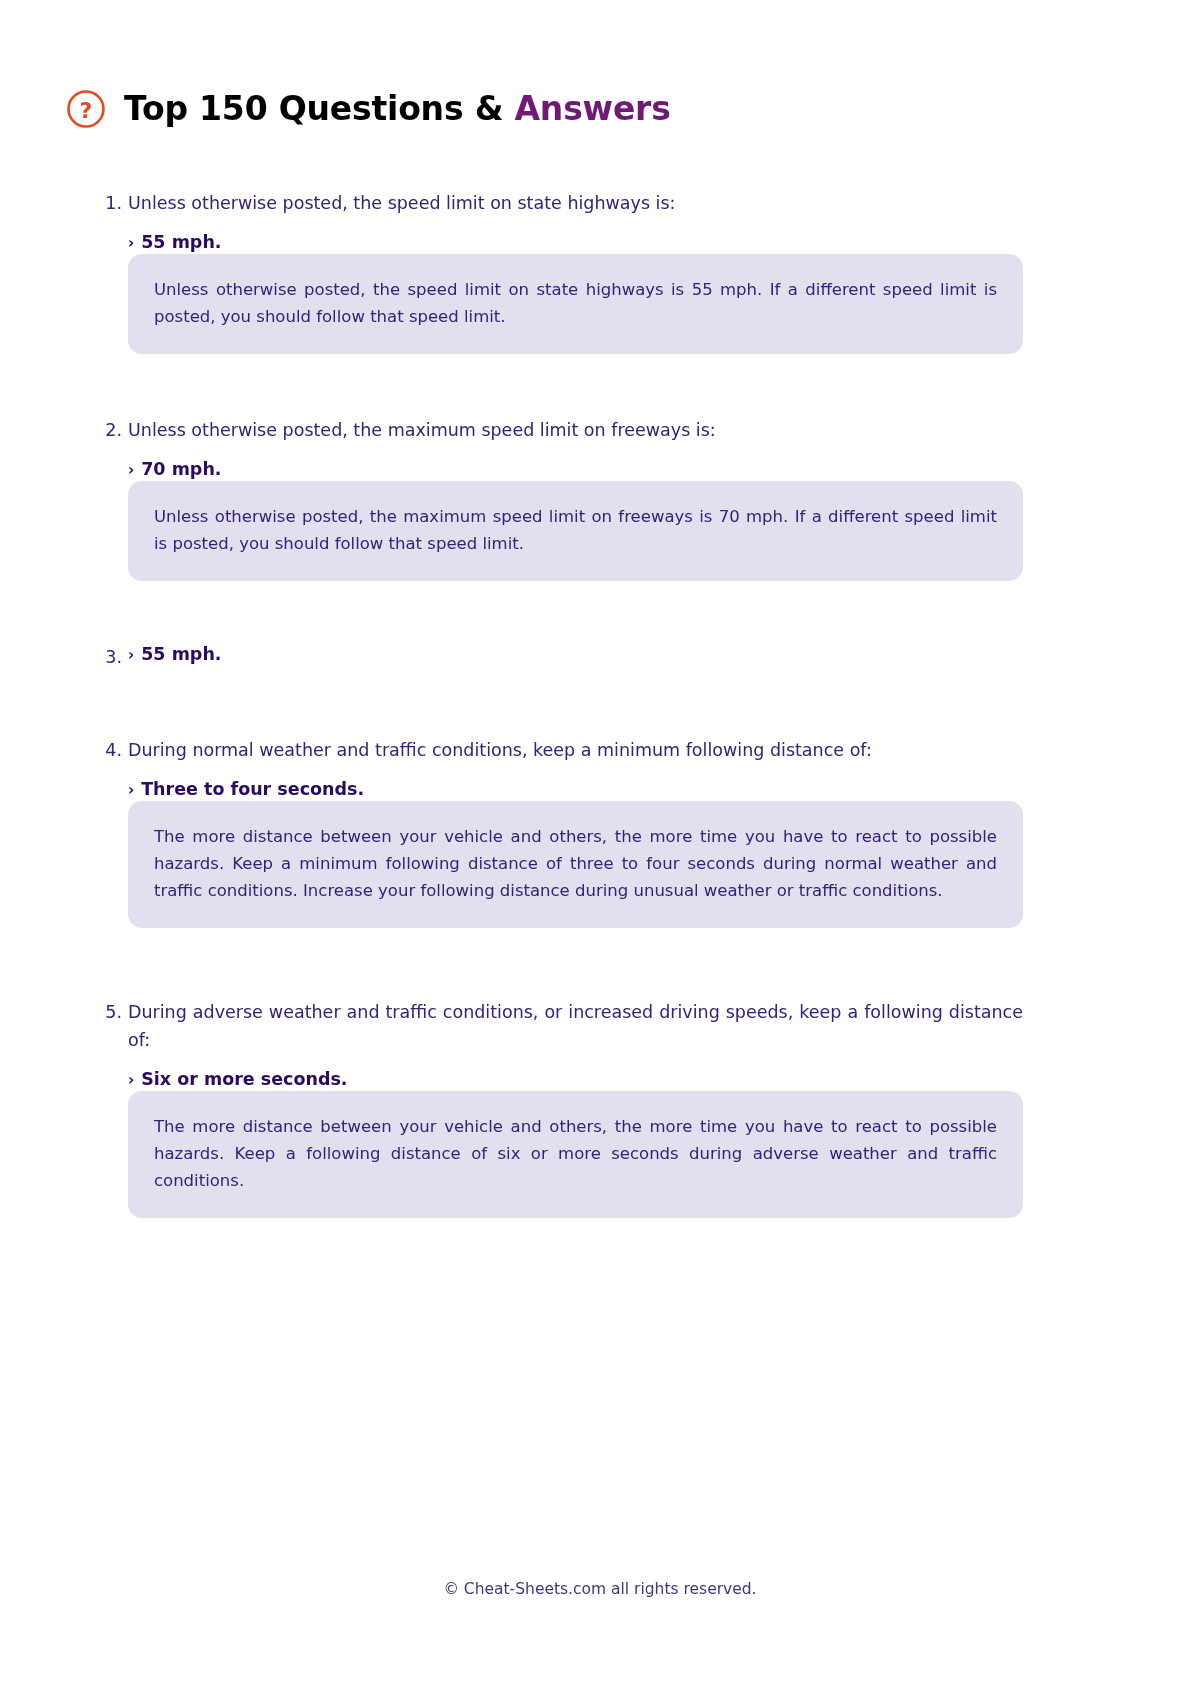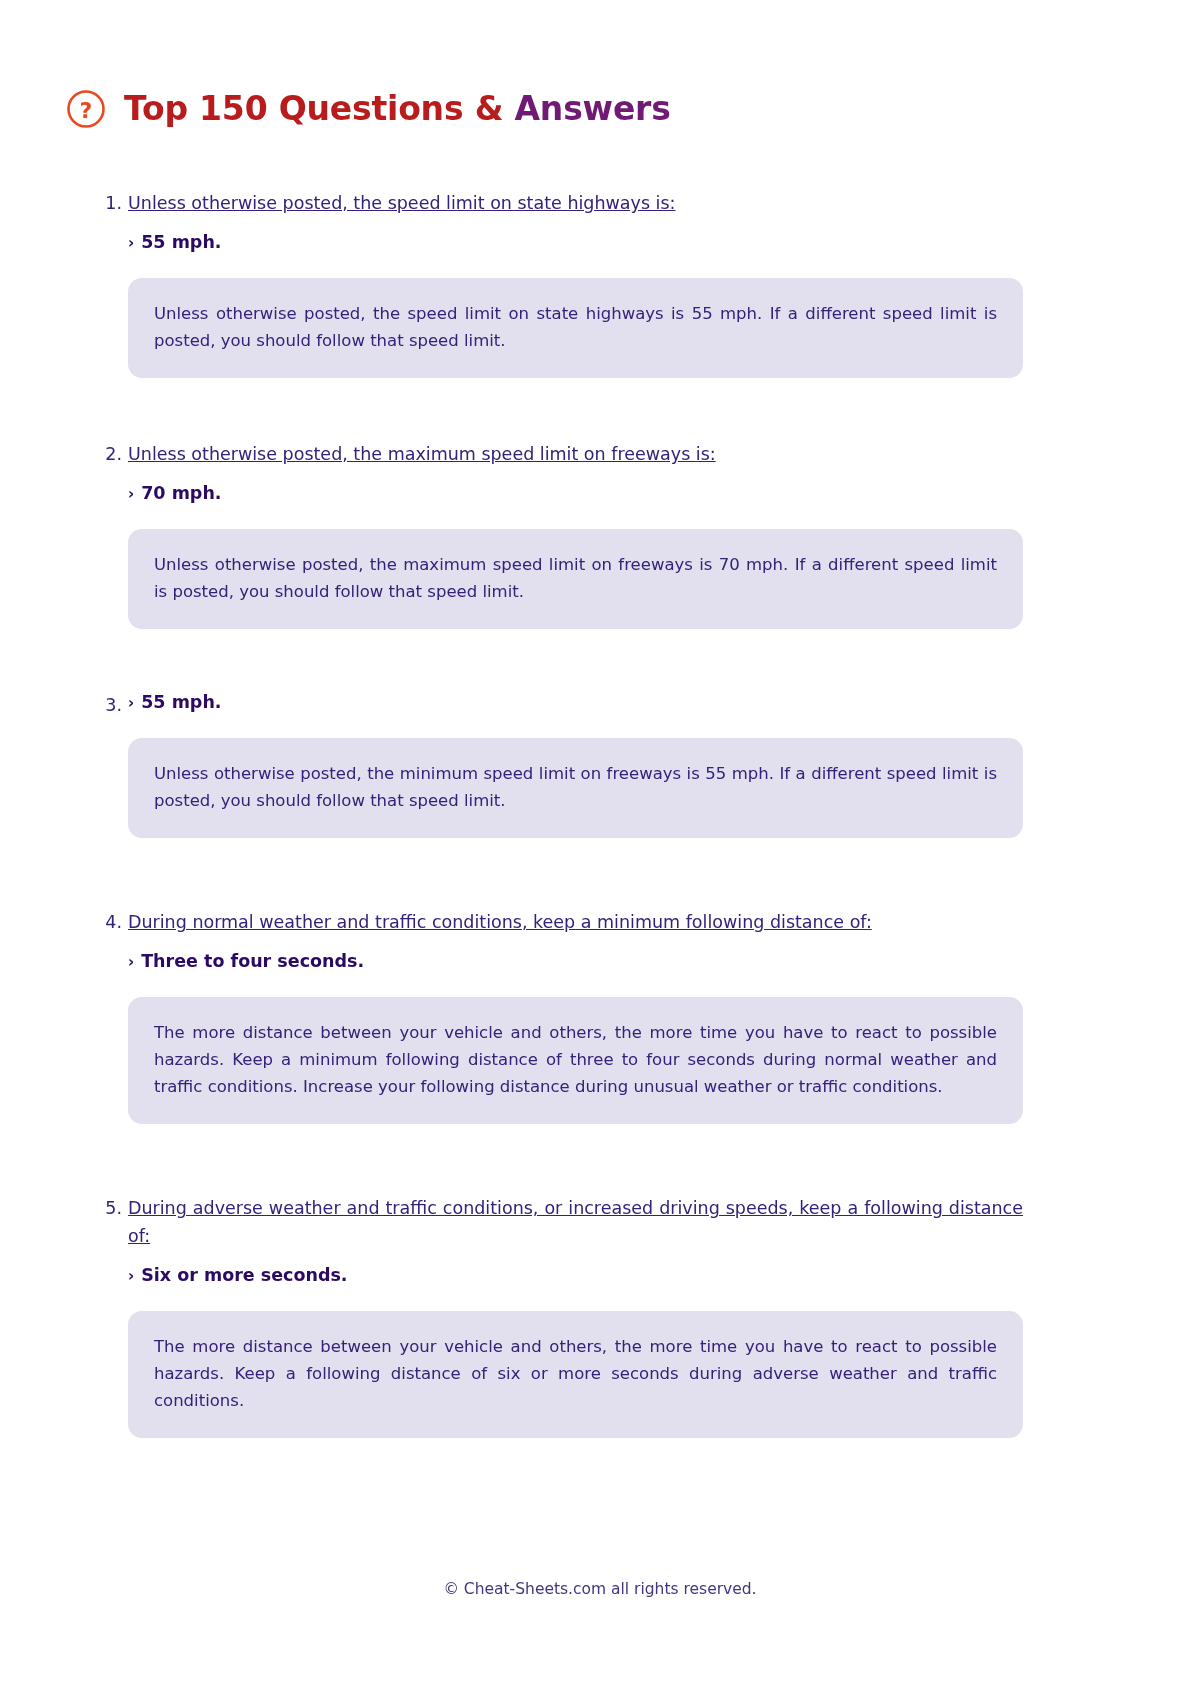--- a/index.html
+++ b/index.html
@@ -36,21 +36,21 @@
     flex: 0 0 auto;
     display: block;
   }
   .title {
     font-size: 33px;
     font-weight: bold;
     letter-spacing: -0.2px;
     line-height: 1;
     white-space: nowrap;
   }
-  .title .part-a { color: #b91c1c; }
+  .title .part-a { color: #000000; }
   .title .part-b { color: #701a75; }
 
   
   .qa-list {
     margin: 0;
     padding: 0;
     list-style: none;
   }
   .qa-item {
     position: relative;
@@ -69,40 +69,39 @@
     font-size: 17.5px;
     line-height: 28px;
     color: #35217a;
   }
   .qa-question {
     font-size: 17.5px;
     line-height: 28px;
     color: #35217a;
     text-align: justify;
     text-justify: inter-word;
-    text-decoration: underline;
   }
   .qa-answer {
     margin-top: 14px;
     font-size: 17.5px;
     font-weight: bold;
     color: #2b0a63;
     line-height: 22px;
     display: flex;
     align-items: baseline;
     gap: 7px;
   }
   .chev {
     font-size: 15px;
     font-weight: bold;
     color: #2b0a63;
     line-height: 22px;
   }
   .qa-explain {
-    margin-top: 24px;
+    margin-top: 0;
     background: #e2dfee;
     border-radius: 14px;
     padding: 22px 26px 24px 26px;
     font-size: 16.5px;
     line-height: 27px;
     color: #35217a;
     text-align: justify;
     text-justify: inter-word;
   }
 
@@ -168,21 +167,20 @@
       </div>
       <div class="qa-explain">Unless otherwise posted, the maximum speed limit on freeways is 70 mph. If a different speed limit is posted, you should follow that speed limit.</div>
     </li>
 
     <li class="qa-item gap-lg">
       <div class="qa-num">3.</div>
       <div class="qa-answer">
         <span class="chev">›</span>
         <span>55 mph.</span>
       </div>
-      <div class="qa-explain">Unless otherwise posted, the minimum speed limit on freeways is 55 mph. If a different speed limit is posted, you should follow that speed limit.</div>
     </li>
 
     <li class="qa-item gap-xl">
       <div class="qa-num">4.</div>
       <div class="qa-question">During normal weather and traffic conditions, keep a minimum following distance of:</div>
       <div class="qa-answer">
         <span class="chev">›</span>
         <span>Three to four seconds.</span>
       </div>
       <div class="qa-explain">The more distance between your vehicle and others, the more time you have to react to possible hazards. Keep a minimum following distance of three to four seconds during normal weather and traffic conditions. Increase your following distance during unusual weather or traffic conditions.</div>

